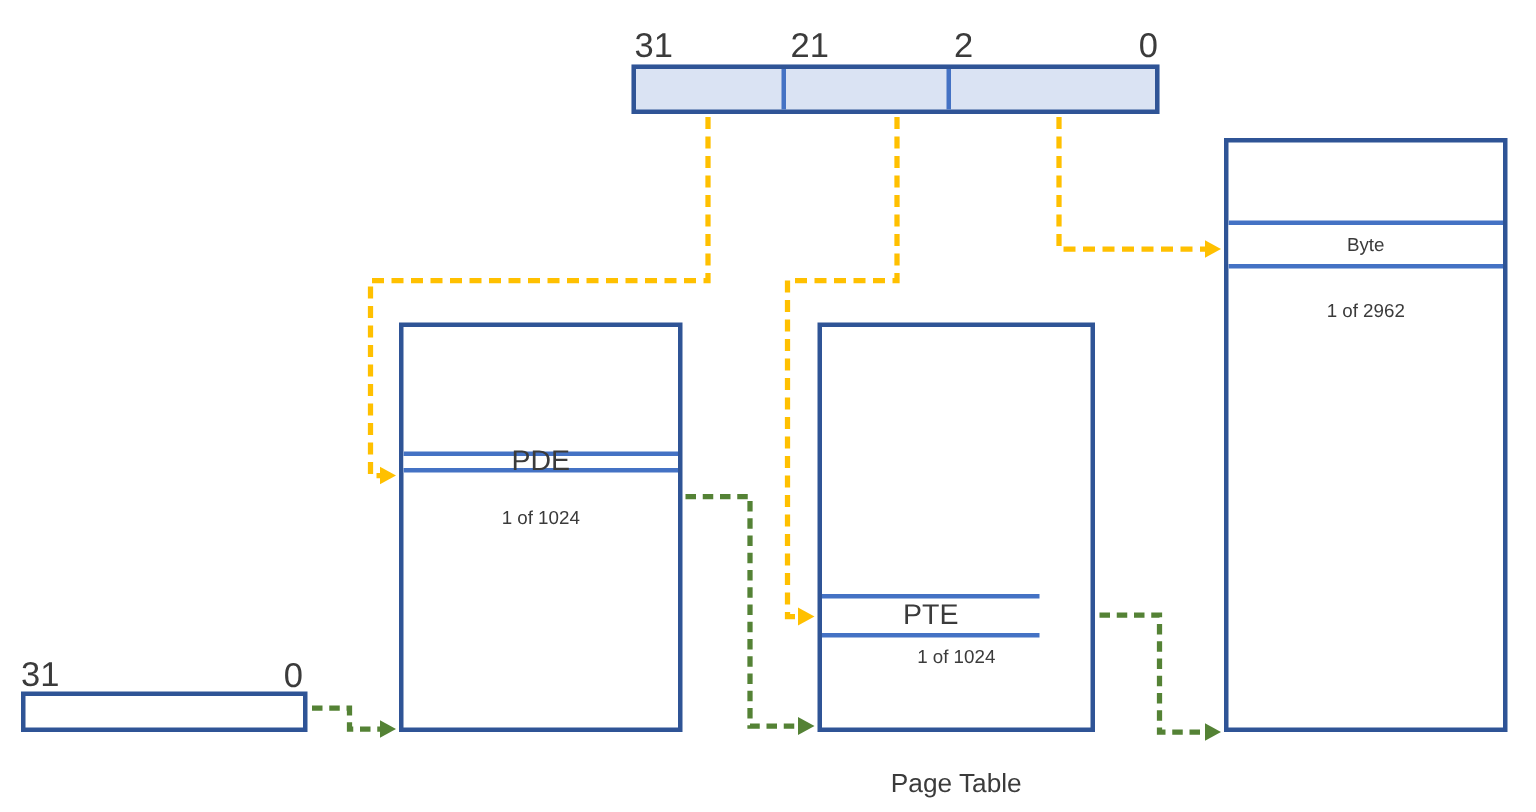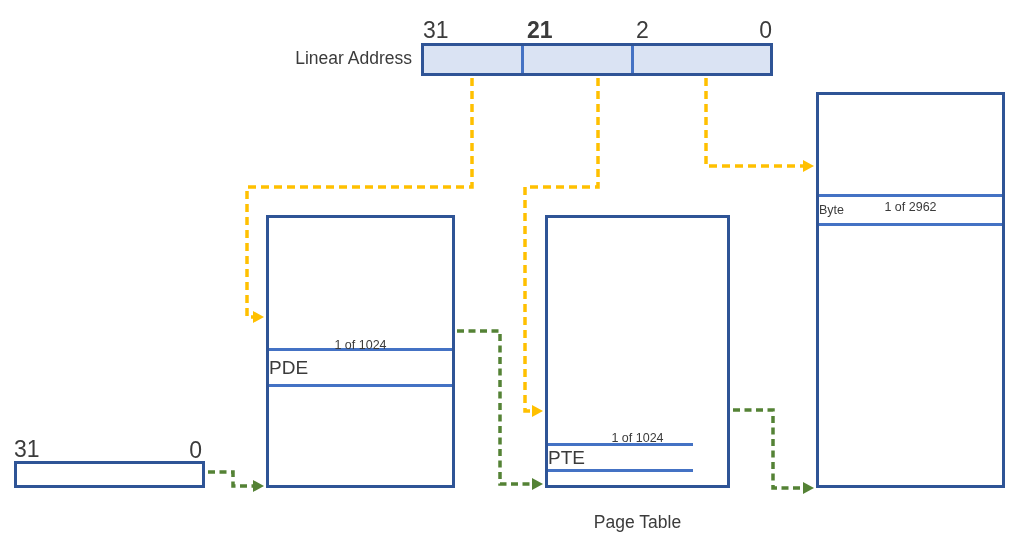--- a/index.html
+++ b/index.html
@@ -20,22 +20,21 @@
     background: #ffffff;
   }
   .band {
     position: absolute;
     box-sizing: border-box;
     border-top: 3px solid var(--band_blue, #4472C4);
     border-bottom: 3px solid var(--band_blue, #4472C4);
     background: #ffffff;
     display: flex;
     align-items: center;
-    justify-content: flex-start;
-    margin-top: 47px;
+    justify-content: center;
   }
   .divider {
     position: absolute;
     background: var(--band_blue, #4472C4);
     width: 3px;
   }
   .bit-label { position: absolute; font-size: 23px; line-height: 20px; }
   .big-label { position: absolute; font-size: 17.5px; line-height: 21px; }
   .small-text { position: absolute; font-size: 12.5px; line-height: 15px; text-align: center; }
   .entry-text { font-size: 19px; }
@@ -46,37 +45,36 @@
   .y-path { fill: none; stroke: var(--arrow_yellow, #FFC000); stroke-width: 3.5; stroke-dasharray: 8 5; stroke-linecap: butt; }
   .g-path { fill: none; stroke: var(--arrow_green, #548235); stroke-width: 3.5; stroke-dasharray: 7 4.5; stroke-linecap: butt; }
   .y-head { fill: var(--arrow_yellow, #FFC000); }
   .g-head { fill: var(--arrow_green, #548235); }
 </style>
 </head>
 <body>
 
 <div id="canvas">
 
-  <div class="abs big-label right" style="left:240px; top:48px; width:172px;">Linear Address</div>
 
   <div class="box" style="left:421px; top:43px; width:352px; height:33px; background:var(--la_fill,#DAE3F3);"></div>
   <div class="divider" style="left:521px; top:46px; height:27px;"></div>
   <div class="divider" style="left:631px; top:46px; height:27px;"></div>
 
   <div class="bit-label" style="left:423px; top:20px;">31</div>
-  <div class="bit-label" style="left:527px; top:20px;font-weight:bold;">21</div>
+  <div class="bit-label" style="left:527px; top:20px;">21</div>
   <div class="bit-label" style="left:636px; top:20px;">2</div>
   <div class="bit-label right" style="left:750px; top:20px; width:22px;">0</div>
 
   <div class="bit-label" style="left:14px; top:439px;">31</div>
   <div class="bit-label right" style="left:180px; top:440px; width:22px;">0</div>
   <div class="box" style="left:14px; top:461px; width:191px; height:27px;"></div>
 
   <div class="box" style="left:266px; top:215px; width:189px; height:273px;"></div>
-  <div class="band entry-text" style="left:269px; top:301px; width:183px; height:39px;">
+  <div class="band entry-text" style="left:269px; top:301px; width:183px; height:14px;">
     <span>PDE</span>
   </div>
   <div class="small-text" style="left:266px; top:338px; width:189px;">1 of 1024</div>
 
   <div class="box" style="left:545px; top:215px; width:185px; height:273px;"></div>
   <div class="band entry-text" style="left:548px; top:396px; width:145px; height:29px;">
     <span>PTE</span>
   </div>
   <div class="small-text" style="left:545px; top:431px; width:185px;">1 of 1024</div>
   <div class="big-label center" style="left:545px; top:512px; width:185px;">Page Table</div>

